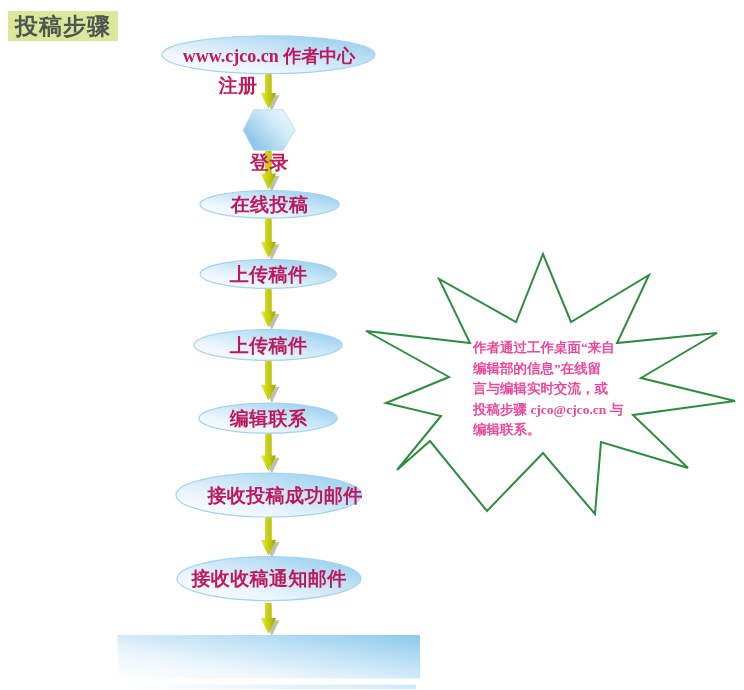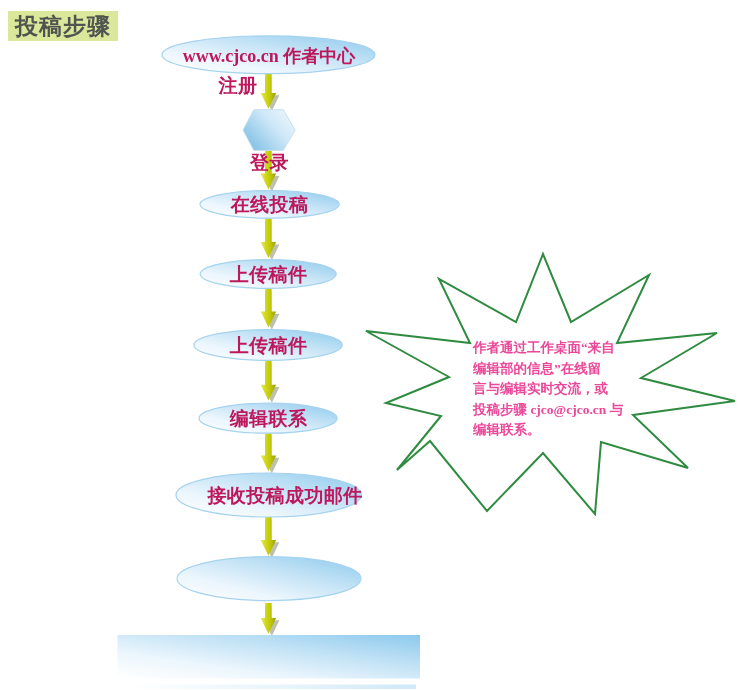--- a/index.html
+++ b/index.html
@@ -111,20 +111,21 @@
   </div>
 
   <div class="label start" style="left:269px;top:55.5px;">www.cjco.cn 作者中心</div>
   <div class="label" style="left:238px;top:85.5px;">注册</div>
   <div class="label" style="left:269.5px;top:130.5px;margin-top:32px;">登录</div>
   <div class="label" style="left:269.5px;top:205px;">在线投稿</div>
   <div class="label" style="left:268.5px;top:274.5px;">上传稿件</div>
   <div class="label" style="left:268.5px;top:345.5px;">上传稿件</div>
   <div class="label" style="left:268.5px;top:418.5px;">编辑联系</div>
   <div class="label" style="left:285px;top:495.5px;">接收投稿成功邮件</div>
+  <div class="label" style="left:269px;top:579px;">接收收稿通知邮件</div>
 
   <div class="callout-text">
     <div>作者通过工作桌面“来自</div>
     <div>编辑部的信息”在线留</div>
     <div>言与编辑实时交流，或</div>
     <div>投稿步骤 cjco@cjco.cn 与</div>
     <div>编辑联系。</div>
   </div>
 
 </div>

